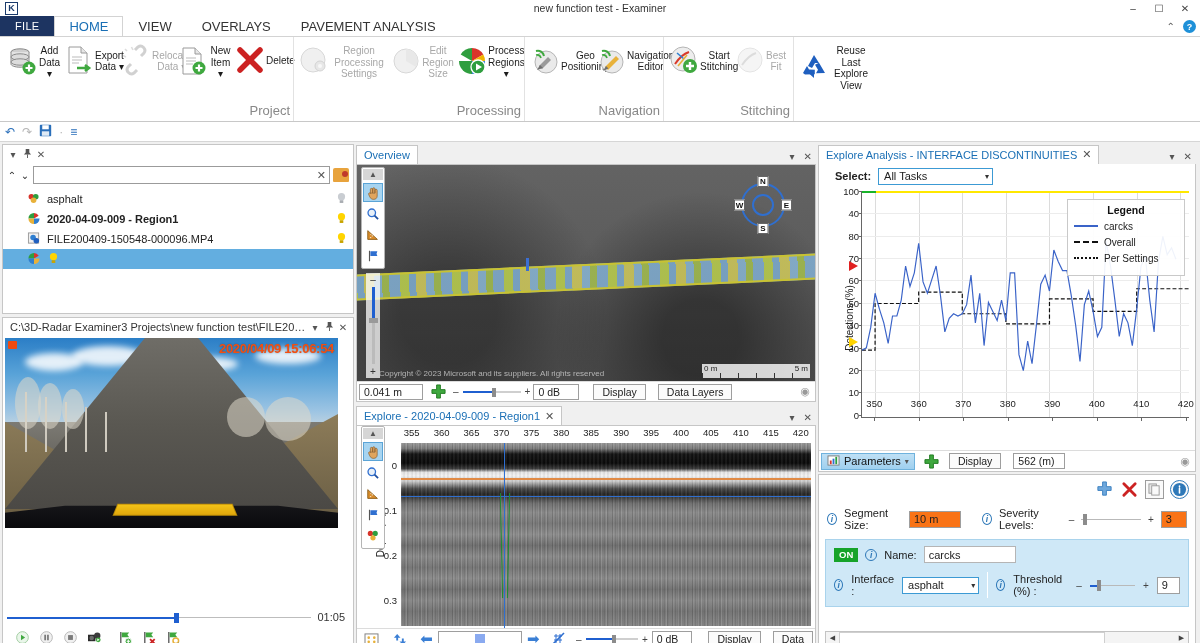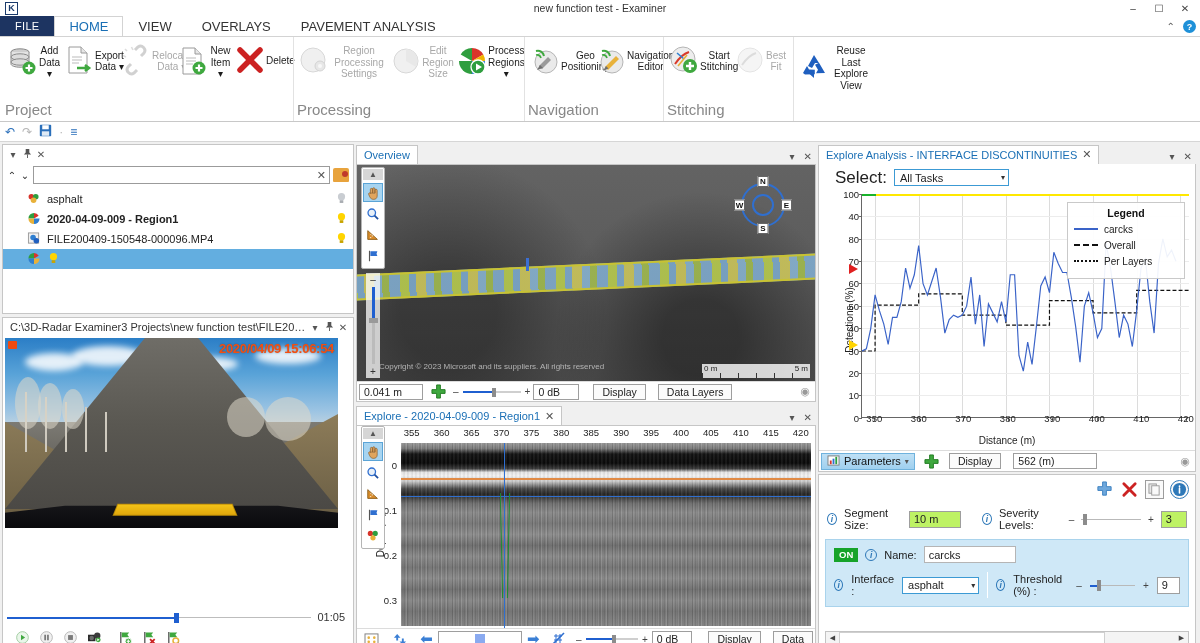--- a/index.html
+++ b/index.html
@@ -45,21 +45,21 @@
      font-size:9px; display:flex; align-items:center; justify-content:center; font-weight:bold; }
 
   
   .ribbon {
     height:85px; background:#fff; border-bottom:1px solid #c8c8c8;
     display:flex; align-items:stretch; padding-left:2px; position:relative;
   }
   .rgroup { display:flex; flex-direction:column; position:relative; padding:0 3px 0 3px; }
   .rgroup + .rgroup { border-left:1px solid #e2e2e2; }
   .rgroup-items { display:flex; align-items:flex-start; flex:1; padding-top:4px; }
-  .rgroup-label { text-align:left; font-size:15px; color:#888; padding-bottom:3px; }
+  .rgroup-label { text-align:right; font-size:13px; color:#888; padding-bottom:3px; }
   .rbtn {
     width:57px; display:flex; flex-direction:row; align-items:center;
     padding:2px 1px 0; cursor:default;
   }
   .rbtn.wide { width:66px; }
   .rbtn .icon { height:34px; display:flex; align-items:center; justify-content:center; }
   .rbtn .lbl {
     font-size:10px; line-height:11.5px; text-align:center; color:#1c1c1c; margin-top:2px;
     white-space:pre-line;
   }
@@ -184,21 +184,21 @@
   .compass .ring { position:absolute; inset:0; border:2.2px solid #2f6fd0; border-radius:50%; }
   .compass .inner{ position:absolute; inset:11px; border:2px solid #2f6fd0; border-radius:50%; }
   .compass .d {
     position:absolute; background:#fff; border:1px solid #666; font-size:8px; font-weight:bold;
     width:11px; height:11px; display:flex; align-items:center; justify-content:center; color:#111;
   }
   .compass .n{left:50%;top:-7px;transform:translateX(-50%);}
   .compass .s{left:50%;bottom:-7px;transform:translateX(-50%);}
   .compass .w{top:50%;left:-7px;transform:translateY(-50%);}
   .compass .e{top:50%;right:-7px;transform:translateY(-50%);}
-  .ov-copy{position:absolute;left:22px;bottom:10px;font-size:8px;color:#cfcfcf;opacity:.8;}
+  .ov-copy{position:absolute;left:22px;bottom:3px;font-size:8px;color:#cfcfcf;opacity:.8;}
   .scalebar{position:absolute;right:5px;bottom:3px;width:108px;}
   .scalebar .lbls{display:flex;justify-content:space-between;background:rgba(255,255,255,.8);
      font-size:8px;color:#222;padding:0 2px;}
   .scalebar .ticks{display:flex;background:rgba(255,255,255,.8);height:5px;}
   .scalebar .ticks i{flex:1;border-left:1px solid #333;}
 
   .vtoolbar {
     position:absolute; left:4px; top:2px; width:24px; background:#fff;
     border:1px solid #b5b5b5; border-radius:2px; display:flex; flex-direction:column;
     align-items:center; padding:1px 0 3px; gap:2px;
@@ -265,32 +265,32 @@
      background:#fff; border-top:1px solid #dcdcdc; }
   .navbox { height:16px; width:92px; border:1px solid #9e9e9e; background:#fff; display:flex;
      align-items:center; justify-content:center; }
   .navbox i { width:10px; height:11px; background:#8aaaf0; display:block; }
   .arw { color:#3a7fd5; font-size:15px; }
 
   
   .right-col { width:382px; flex:none; display:flex; flex-direction:column; padding:2px 2px 0 2px; gap:2px; }
   .analysis-panel { height:314px; }
   .select-row { display:flex; align-items:center; gap:7px; padding:4px 6px 2px 16px; }
-  .select-row .lb { font-size:17px; color:#222; }
+  .select-row .lb { font-size:11px; color:#222;font-weight:bold; }
   .combo { height:17px; border:1px solid #3c9ad4; background:#fff; display:flex; align-items:center;
      justify-content:space-between; padding:0 3px 0 5px; font-size:11px; }
   .combo .cv { font-size:8px; color:#333; }
 
   .chart-area { flex:1; position:relative; }
   .plot { position:absolute; left:42px; right:6px; top:4px; bottom:32px; border-left:1.6px solid #666; }
   .plot-inner { position:absolute; inset:0; }
   .gridv { position:absolute; top:0; bottom:0; width:1px; background:#dcdcdc; }
   .gridh { position:absolute; left:0; right:0; height:1px; background:#ececec; }
   .xaxis { position:absolute; left:42px; right:6px; bottom:32px; height:1.5px; background:#666; }
-  .xtick { position:absolute; bottom:26px; font-size:9.5px; color:#222; transform:translateX(-50%);margin-top:16px; }
+  .xtick { position:absolute; bottom:41px; font-size:9.5px; color:#222; transform:translateX(-50%);margin-top:16px; }
   .xtickmark { position:absolute; bottom:29px; width:1px; height:3px; background:#666;}
   .ytick { position:absolute; right:0; font-size:9.5px; color:#222; transform:translateY(-50%); }
   .ytickmark { position:absolute; left:40px; width:3px; height:1px; background:#666;}
   .ylabel-rot { position:absolute; left:-2px; top:50%; transform:translateY(-50%) rotate(-90deg);
      font-size:10px; color:#222; white-space:nowrap; }
   .xlabel { position:absolute; left:0; right:0; bottom:4px; text-align:center; font-size:10px; color:#222; }
   .topbar-yellow { position:absolute; left:0; right:0; top:0; height:2.5px; background:#ffe800; }
   .topbar-green { position:absolute; left:0; width:14px; top:0; height:2.5px; background:#19b32b; }
   .marker-tri { position:absolute; left:-13px; width:0; height:0;
      border-top:5.5px solid transparent; border-bottom:5.5px solid transparent; }
@@ -315,21 +315,21 @@
   .props-toolbar { height:26px; display:flex; align-items:center; justify-content:flex-end; gap:6px; padding:3px 6px 0; }
   .tbtn { width:19px; height:19px; border:1px solid #9c9c9c; background:#fafafa;
      display:flex; align-items:center; justify-content:center; font-size:12px; }
   .tbtn.noborder { border:none; background:transparent; }
   .group-hdr { display:flex; align-items:center; gap:6px; padding:3px 8px 0; }
   .group-hdr .gt { font-size:11px; color:#444; }
   .group-hdr .ln { flex:1; height:1px; background:#dcdcdc; }
   .gen-row { display:flex; align-items:center; gap:7px; padding:6px 8px 4px; font-size:11px; }
   .iinfo { width:12px; height:12px; border-radius:50%; border:1.3px solid #2e78b8; color:#2e78b8;
      font-size:8.5px; display:flex; align-items:center; justify-content:center; font-style:italic; font-weight:bold; }
-  .tfield { height:17px; border:1px solid #9e9e9e; background:#bef264; display:flex; align-items:center;
+  .tfield { height:17px; border:1px solid #9e9e9e; background:#f97316; display:flex; align-items:center;
      padding:0 4px; font-size:11px; }
   .sev-slider { width:74px; height:11px; position:relative; }
   .sev-slider .tr{position:absolute;top:5px;left:0;right:0;height:1.5px;background:#b9b9b9;}
   .sev-slider .th{position:absolute;top:0;left:2px;width:4px;height:11px;background:#8c8c8c;}
   .thr-slider { width:62px; height:11px; position:relative; }
   .thr-slider .tr{position:absolute;top:5px;left:0;right:0;height:1.5px;background:#b9b9b9;}
   .thr-slider .fl{position:absolute;top:5px;left:0;width:9px;height:2px;background:#1f5fd0;}
   .thr-slider .th{position:absolute;top:0;left:7px;width:4px;height:11px;background:#8c8c8c;}
 
   .task-card { margin:4px 6px 18px; background:#cfe8f7; border:1px solid #a9d3ec; padding:6px 8px 8px; }
@@ -1082,21 +1082,21 @@
             <div class="lr">
               <span class="sw"></span>
               <span>carcks</span>
             </div>
             <div class="lr">
               <span class="sw dashed"></span>
               <span>Overall</span>
             </div>
             <div class="lr">
               <span class="sw dashdot"></span>
-              <span>Per Layers</span>
+              <span>Per Settings</span>
             </div>
           </div>
         </div>
 
         <div class="xaxis"></div>
         <div class="xtickmark" style="left:55.3px"></div>
         <div class="xtickmark" style="left:99.8px"></div>
         <div class="xtickmark" style="left:144.3px"></div>
         <div class="xtickmark" style="left:188.8px"></div>
         <div class="xtickmark" style="left:233.3px"></div>
@@ -1106,21 +1106,20 @@
 
         <div class="xtick" style="left:55.3px">350</div>
         <div class="xtick" style="left:99.8px">360</div>
         <div class="xtick" style="left:144.3px">370</div>
         <div class="xtick" style="left:188.8px">380</div>
         <div class="xtick" style="left:233.3px">390</div>
         <div class="xtick" style="left:277.8px">400</div>
         <div class="xtick" style="left:322.3px">410</div>
         <div class="xtick" style="left:366.8px">420</div>
 
-        <div class="xlabel">Distance (m)</div>
       </div>
 
       <div class="an-statusbar">
         <div class="params-btn">
           <span>
             <svg width="13" height="11" viewBox="0 0 14 12">
                 <rect x="1" y="1" width="12" height="10" fill="#fff" stroke="#7a7a7a"></rect>
                 <rect x="3" y="6" width="2" height="4" fill="#d8342a"></rect>
                 <rect x="6" y="4" width="2" height="6" fill="#2f6fd0"></rect>
                 <rect x="9" y="2" width="2" height="8" fill="#2f9e3f"></rect>
@@ -1128,21 +1127,21 @@
           </span>
           <span>Parameters</span>
           <span style="font-size:8px;color:#555">▾</span>
         </div>
         <div style="width:34px;display:flex;align-items:center;justify-content:center">
           <svg width="15" height="15" viewBox="0 0 16 16">
               <path d="M6 1h4v5h5v4h-5v5H6v-5H1V6h5z" fill="#3fa83f" stroke="#1f7a1f"></path>
             </svg>
         </div>
         <div class="sbtn">Display</div>
-        <div class="sfield" style="width:84px;margin-left:12px">562 (m)</div>
+        <div class="sfield" style="width:52px;margin-left:12px">562 (m)</div>
         <div style="flex:1"></div>
         <div style="width:16px;text-align:center;color:#999">◉</div>
       </div>
     </div>
 
     <div class="props-panel">
       <div class="props-toolbar">
         <div class="tbtn noborder">
           <svg width="17" height="17" viewBox="0 0 18 18">
               <path d="M7 1h4v5h5v4h-5v5H7v-5H2V6h5z" fill="#6fa8dc" stroke="#3a7fc0"></path>

